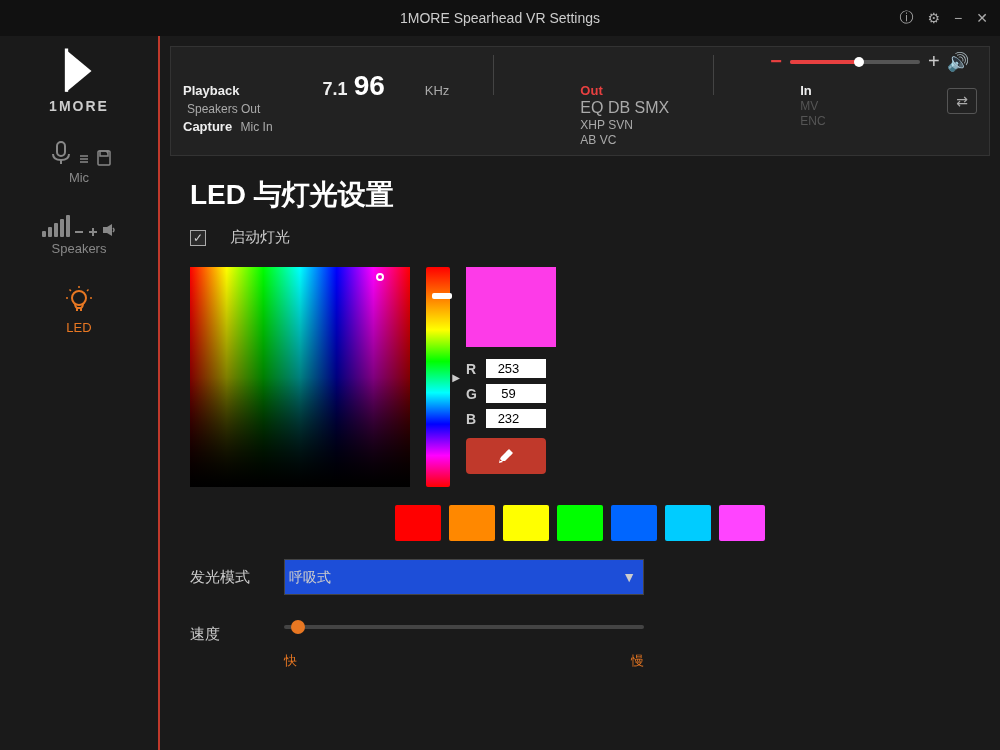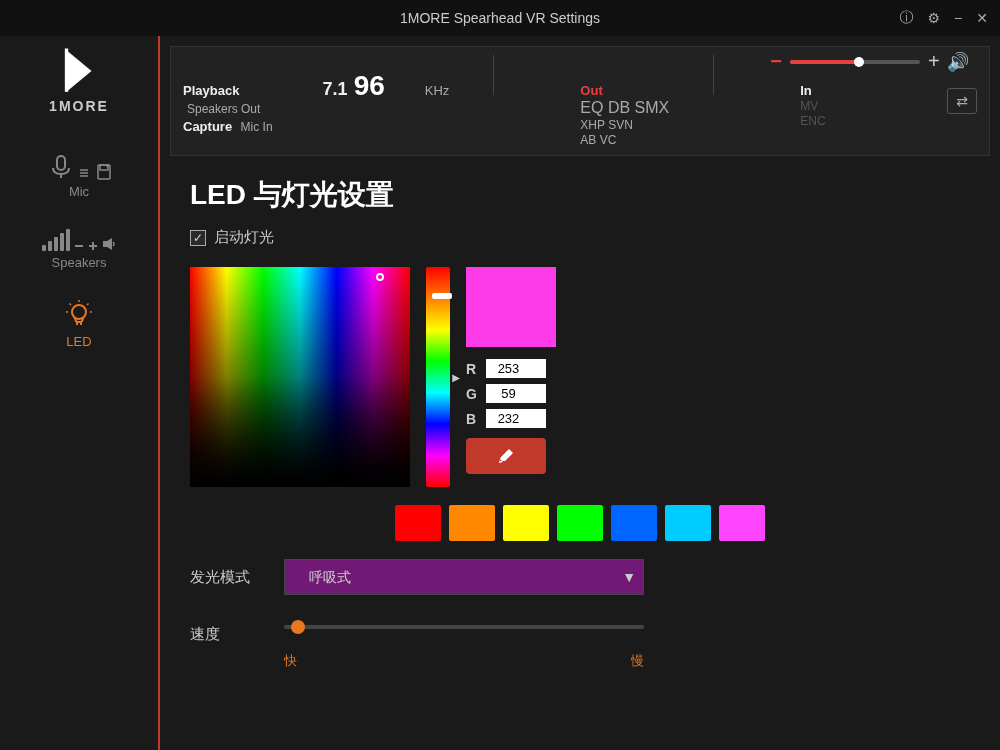--- a/index.html
+++ b/index.html
@@ -54,21 +54,21 @@
       border-right: 2px solid #c0392b;
       display: flex;
       flex-direction: column;
       align-items: center;
       padding-top: 10px;
     }
     #logo-area {
       display: flex;
       flex-direction: column;
       align-items: center;
-      margin-bottom: 20px;
+      margin-bottom: 6px;
     }
     #logo-icon {
       width: 50px;
       height: 50px;
     }
     #logo-text {
       color: #ccc;
       font-size: 14px;
       font-weight: bold;
       letter-spacing: 2px;
@@ -167,21 +167,21 @@
     .page-title {
       font-size: 28px;
       font-weight: bold;
       color: #fff;
       margin-bottom: 14px;
     }
 
     .enable-row {
       display: flex;
       align-items: center;
-      gap: 8px;
+      gap: 24px;
       margin-bottom: 20px;
       font-size: 15px;
       color: #ccc;
     }
     .checkbox-icon {
       width: 16px;
       height: 16px;
       border: 1px solid #aaa;
       background: #2a2a2a;
       display: flex;
@@ -344,24 +344,24 @@
       color: #ccc;
       min-width: 80px;
     }
     .mode-select-wrap {
       position: relative;
       flex: 1;
       max-width: 360px;
     }
     .mode-select-wrap select {
       width: 100%;
-      background: #701a75;
+      background: #1d4ed8;
       color: #ccc;
       border: 1px solid #444;
-      padding: 6px 24px;
+      padding: 6px 4px;
       font-size: 14px;
       appearance: none;
       cursor: pointer;
       height: 36px;
     }
     .mode-select-wrap .dropdown-arrow {
       position: absolute;
       right: 8px;
       top: 50%;
       transform: translateY(-50%);

